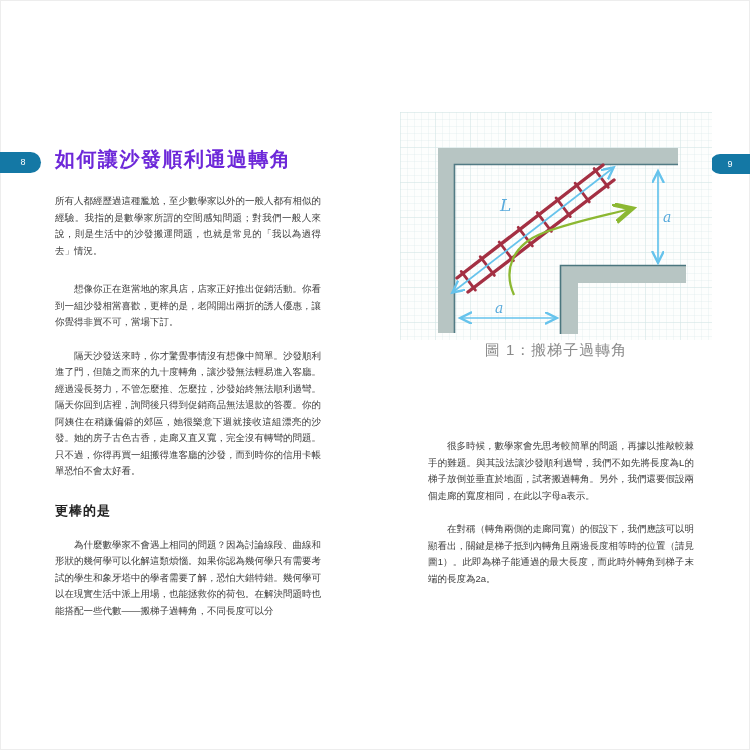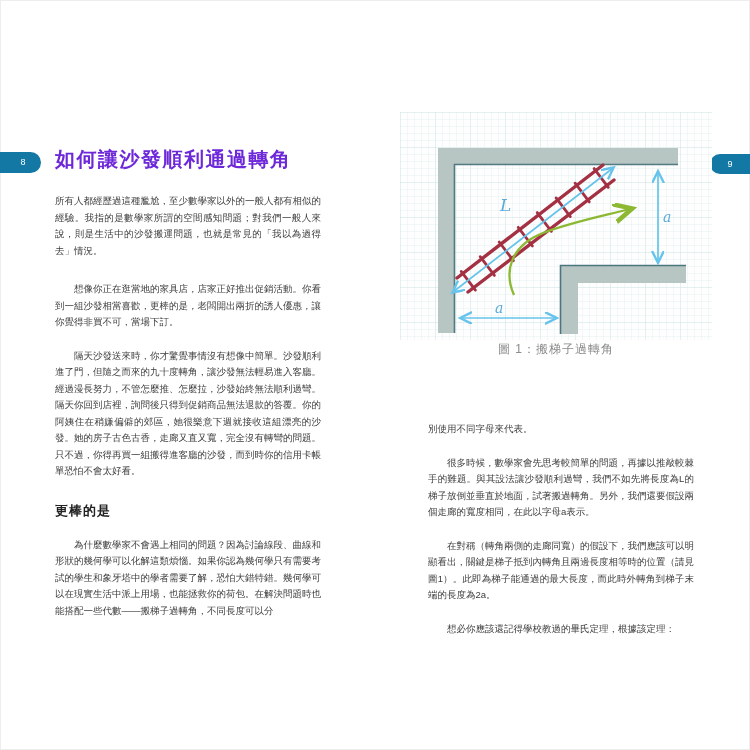--- a/index.html
+++ b/index.html
@@ -32,21 +32,21 @@
   }
   h2.section-heading {
     font-size:13px; line-height:19px; font-weight:bold; color:#222222;
     margin:21px 0 5px 0; text-align:left; letter-spacing:1px;
   }
   
   .figure-panel { position:absolute; left:400px; top:112px; width:312px; height:253px; }
   .figure-panel svg { display:block; }
   .figure-caption {
     position:absolute; left:0; right:0; top:229px; text-align:center;
-    font-size:12px; color:#8a8a8a; letter-spacing:1px;
+    font-size:15px; color:#8a8a8a; letter-spacing:1px;
   }
 </style>
 </head>
 <body>
 
 <div class="canvas">
 
   <div class="tab tab-left">
     <span>8</span>
   </div>
@@ -123,19 +123,17 @@
       </g>
       <g>
         <line x1="61" y1="206" x2="156" y2="206" stroke="#66c3ec" stroke-width="1.7" marker-start="url(#arrB)" marker-end="url(#arrB)"></line>
         <text x="95" y="201" font-family="DejaVu Serif, serif" font-style="italic" font-size="14" fill="#5aabdc">a</text>
       </g>
     </svg>
     <div class="figure-caption">圖 1：搬梯子過轉角</div>
   </div>
 
   <div class="col col-right">
-    <p>別使用不同字母來代表。</p>
     <p class="indent">很多時候，數學家會先思考較簡單的問題，再據以推敲較棘手的難題。與其設法讓沙發順利過彎，我們不如先將長度為L的梯子放倒並垂直於地面，試著搬過轉角。另外，我們還要假設兩個走廊的寬度相同，在此以字母a表示。</p>
     <p class="indent">在對稱（轉角兩側的走廊同寬）的假設下，我們應該可以明顯看出，關鍵是梯子抵到內轉角且兩邊長度相等時的位置（請見圖1）。此即為梯子能通過的最大長度，而此時外轉角到梯子末端的長度為2a。</p>
-    <p class="indent">想必你應該還記得學校教過的畢氏定理，根據該定理：</p>
   </div>
 
 </div>
 
 </body></html>

